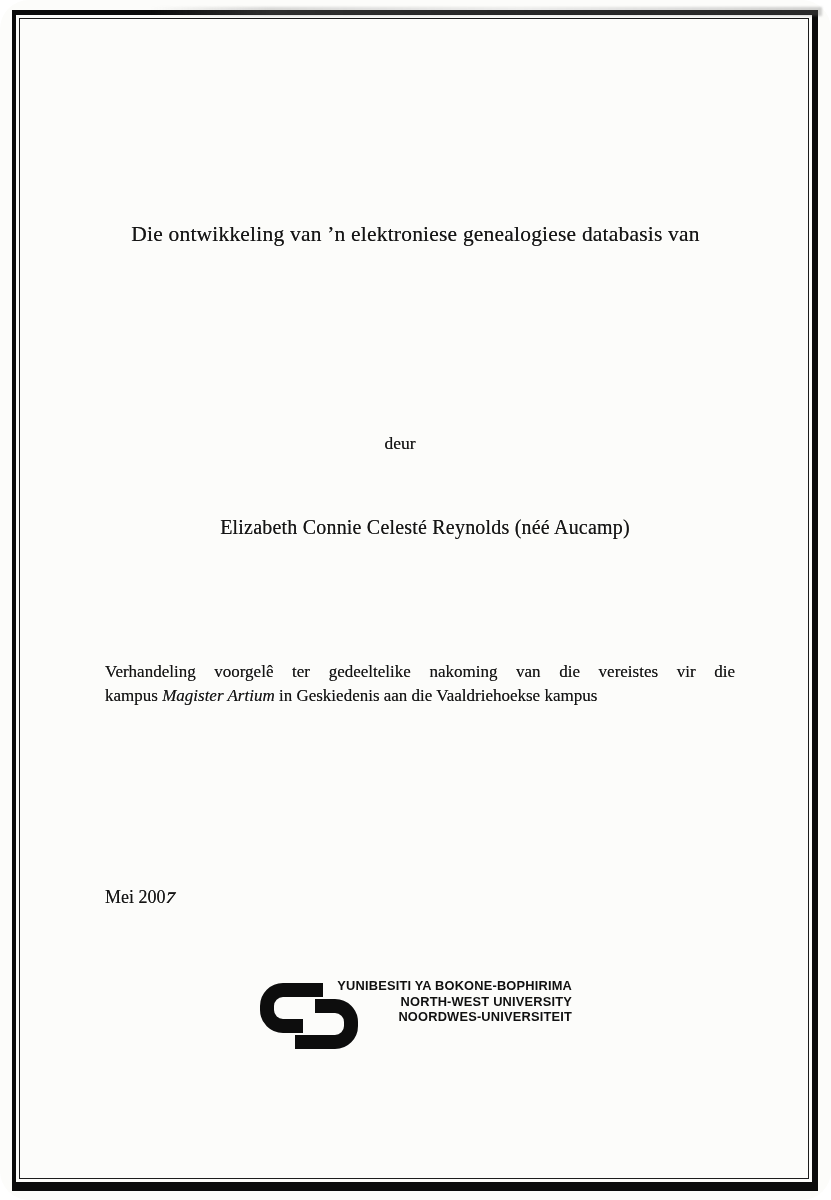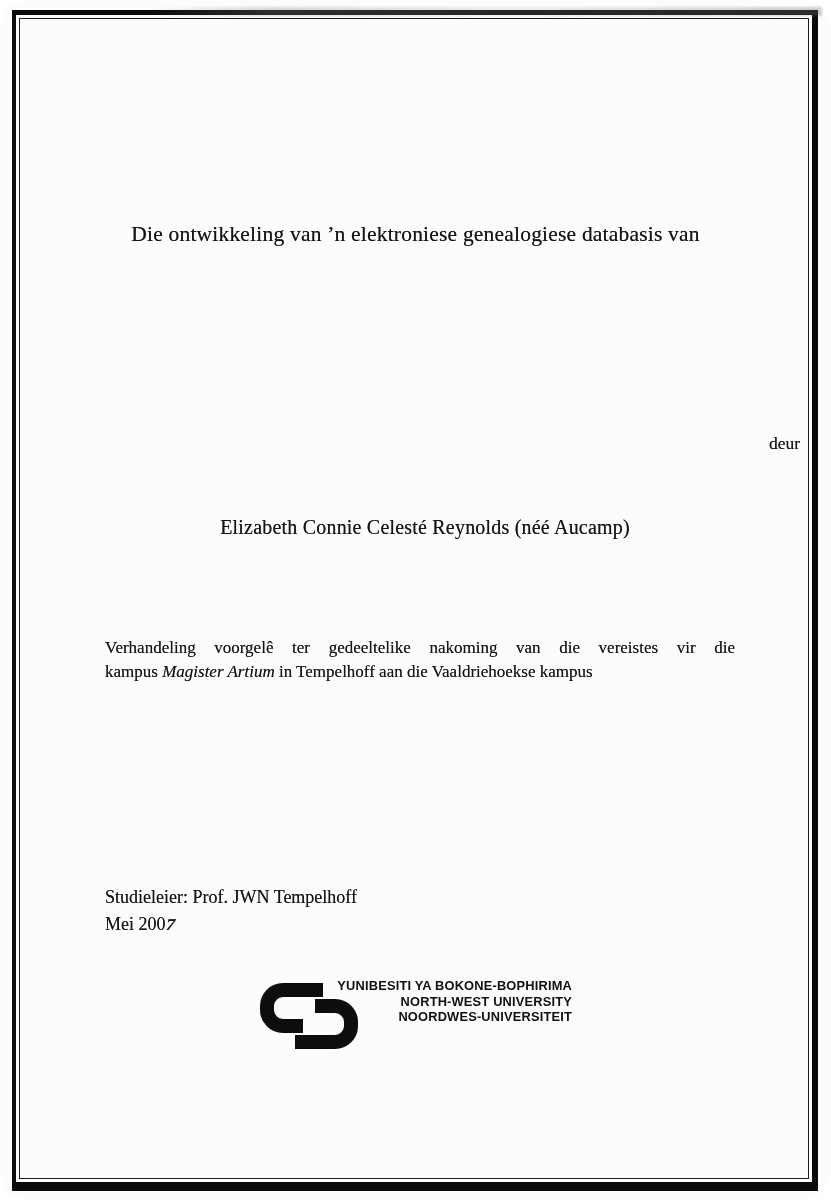--- a/index.html
+++ b/index.html
@@ -41,31 +41,31 @@
     position: absolute; left: 0; top: 212px; width: 831px;
     margin: 0; font-weight: 400;
     font-size: 21.5px; line-height: 44px;
     text-align: center; letter-spacing: 0.2px;
     text-shadow: 0 0 0.5px rgba(0,0,0,0.65);
   }
   .tline { display: block; }
 
   .byline {
     position: absolute; left: 0; top: 433px; width: 800px;
-    text-align: right; font-size: 17.5px;
+    text-align: center; font-size: 17.5px;
     text-shadow: 0 0 0.4px rgba(0,0,0,0.6);
   }
   .author {
     position: absolute; left: 0; top: 516px; width: 850px;
     text-align: center; font-size: 20px; letter-spacing: 0.2px;
     text-shadow: 0 0 0.5px rgba(0,0,0,0.65);
   }
 
   .statement {
-    position: absolute; left: 105px; top: 636px; width: 630px;
+    position: absolute; left: 105px; top: 660px; width: 630px;
     font-size: 17px; line-height: 24.3px;
     text-shadow: 0 0 0.4px rgba(0,0,0,0.6);
   }
   .st-line { white-space: nowrap; }
   .st-line.justify {
     white-space: normal;
     text-align: justify;
     text-align-last: justify;
   }
   .st-line em { font-style: italic; }
@@ -112,25 +112,24 @@
     <h1 class="title">
       <span class="tline">Die ontwikkeling van ’n elektroniese genealogiese databasis van</span>
     </h1>
 
     <div class="byline">deur</div>
 
     <div class="author">Elizabeth Connie Celesté Reynolds (néé Aucamp)</div>
 
     <div class="statement">
       <div class="st-line justify">Verhandeling voorgelê ter gedeeltelike nakoming van die vereistes vir die</div>
-      <div class="st-line"><span>kampus </span><em>Magister Artium</em><span> in Tempelhoff aan die Vaaldriehoekse kampus</span></div>
+      <div class="st-line"><span>kampus </span><em>Magister Artium</em><span> in Geskiedenis aan die Vaaldriehoekse kampus</span></div>
     </div>
 
     <div class="supervisor">
-      <div>Studieleier: Prof. JWN Tempelhoff</div>
       <div><span>Mei 200</span><span class="digit7">7</span></div>
     </div>
 
     <svg class="logo-mark" viewBox="0 0 104 70" xmlns="http://www.w3.org/2000/svg" aria-hidden="true">
       <path d="M66 9 H26 a16 16 0 0 0 -16 16 v4 a16 16 0 0 0 16 16 h20" fill="none" stroke="#0d0d0d" stroke-width="14"></path>
       <path d="M38 61 H78 a16 16 0 0 0 16 -16 v-4 a16 16 0 0 0 -16 -16 h-20" fill="none" stroke="#0d0d0d" stroke-width="14"></path>
     </svg>
 
     <div class="logo-text">
       <div>YUNIBESITI YA BOKONE-BOPHIRIMA</div>

